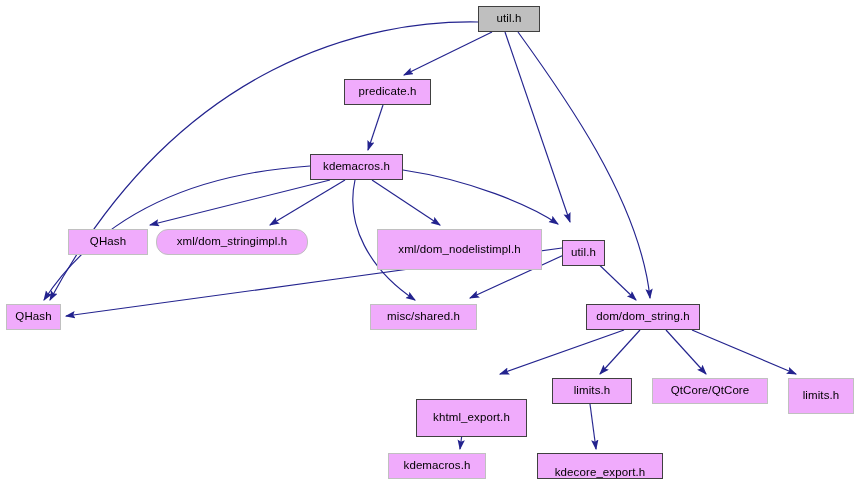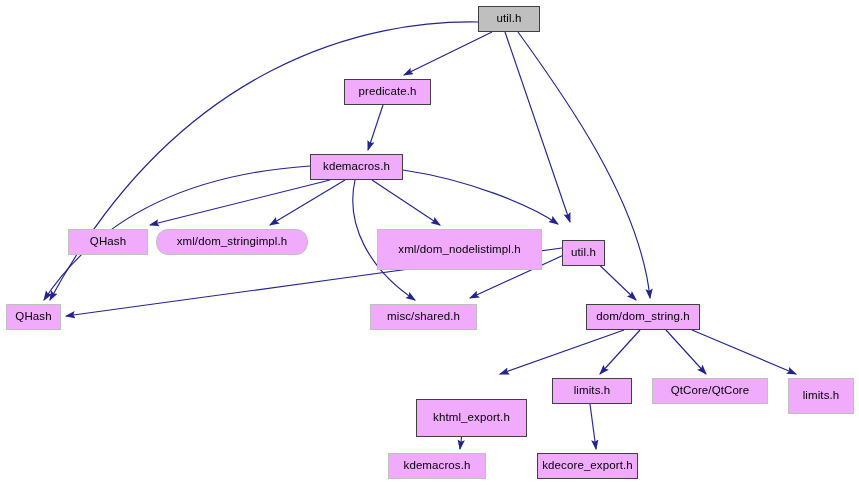--- a/index.html
+++ b/index.html
@@ -123,18 +123,18 @@
       </div>
       <div class="graph-node plain" style="left: 652px; top: 378px; width: 116px; height: 26px;">
         <span class="node-label">QtCore/QtCore</span>
       </div>
       <div class="graph-node plain" style="left: 788px; top: 378px; width: 66px; height: 36px;">
         <span class="node-label">limits.h</span>
       </div>
       <div class="graph-node plain" style="left: 388px; top: 453px; width: 98px; height: 26px;">
         <span class="node-label">kdemacros.h</span>
       </div>
-      <div class="graph-node solid" style="left: 537px; top: 453px; width: 101px; height: 26px;">
+      <div class="graph-node solid" style="left: 537px; top: 453px; width: 126px; height: 26px; align-items: flex-end;">
         <span class="node-label">kdecore_export.h</span>
       </div>
     </div>
 
 </div>
 
 </body></html>

